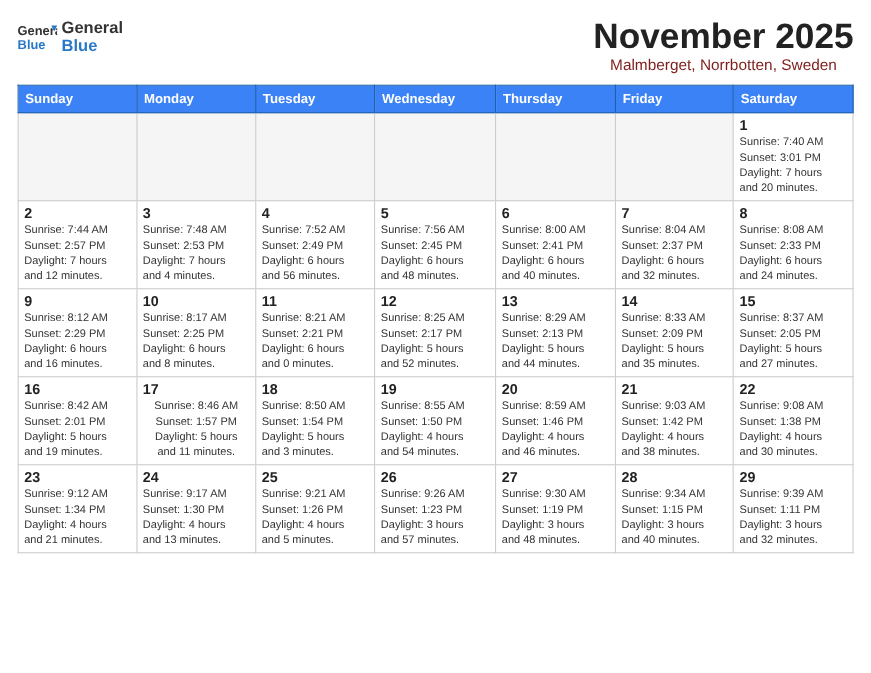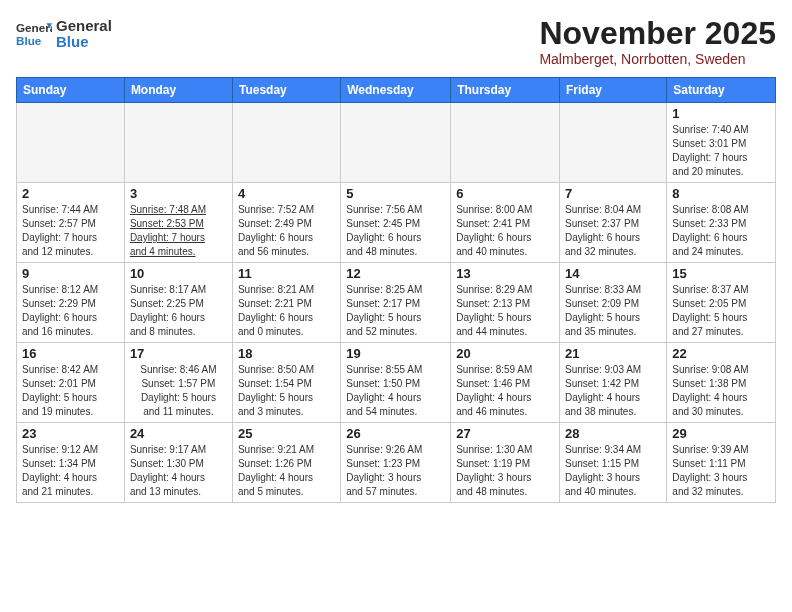--- a/index.html
+++ b/index.html
@@ -25,21 +25,21 @@
     .logo {
       display: flex;
       align-items: center;
       gap: 4px;
     }
     .logo-icon {
       width: 36px;
       height: 36px;
     }
     .title-block {
-      text-align: left;
+      text-align: center;
     }
     .month-title {
       font-size: 32px;
       font-weight: bold;
       color: #222;
       line-height: 1.1;
     }
     .subtitle {
       font-size: 14px;
       color: #7f1d1d;
@@ -140,21 +140,21 @@
         <tr>
           <td>
             <span class="day-number">2</span>
             <div class="day-info" style="white-space: pre-line;">Sunrise: 7:44 AM
 Sunset: 2:57 PM
 Daylight: 7 hours
 and 12 minutes.</div>
           </td>
           <td>
             <span class="day-number">3</span>
-            <div class="day-info" style="white-space: pre-line; text-decoration: underline;">Sunrise: 7:48 AM
+            <div class="day-info" style="white-space: pre-line;">Sunrise: 7:48 AM
 Sunset: 2:53 PM
 Daylight: 7 hours
 and 4 minutes.</div>
           </td>
           <td>
             <span class="day-number">4</span>
             <div class="day-info" style="white-space: pre-line;">Sunrise: 7:52 AM
 Sunset: 2:49 PM
 Daylight: 6 hours
 and 56 minutes.</div>
@@ -314,21 +314,21 @@
           </td>
           <td>
             <span class="day-number">26</span>
             <div class="day-info" style="white-space: pre-line;">Sunrise: 9:26 AM
 Sunset: 1:23 PM
 Daylight: 3 hours
 and 57 minutes.</div>
           </td>
           <td>
             <span class="day-number">27</span>
-            <div class="day-info" style="white-space: pre-line;">Sunrise: 1:30 AM
+            <div class="day-info" style="white-space: pre-line;">Sunrise: 9:30 AM
 Sunset: 1:19 PM
 Daylight: 3 hours
 and 48 minutes.</div>
           </td>
           <td>
             <span class="day-number">28</span>
             <div class="day-info" style="white-space: pre-line;">Sunrise: 9:34 AM
 Sunset: 1:15 PM
 Daylight: 3 hours
 and 40 minutes.</div>

